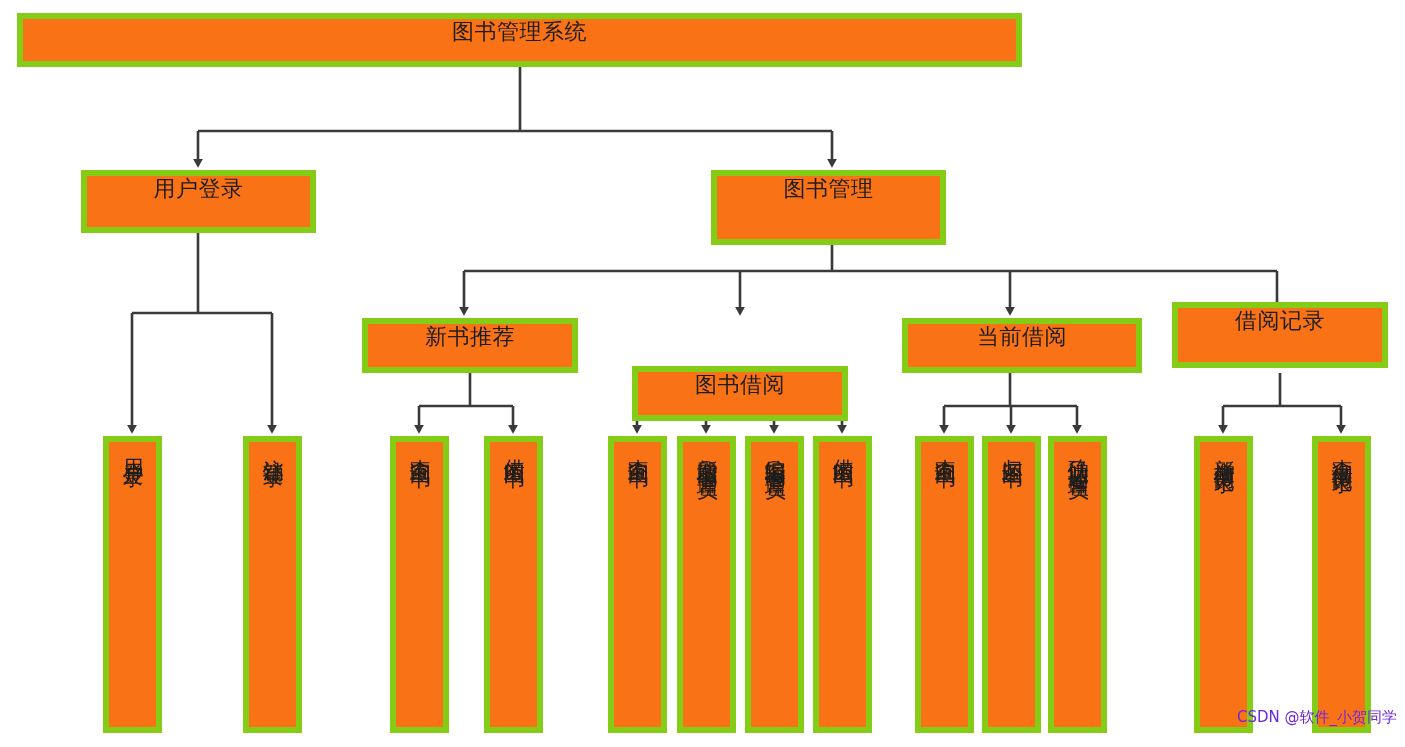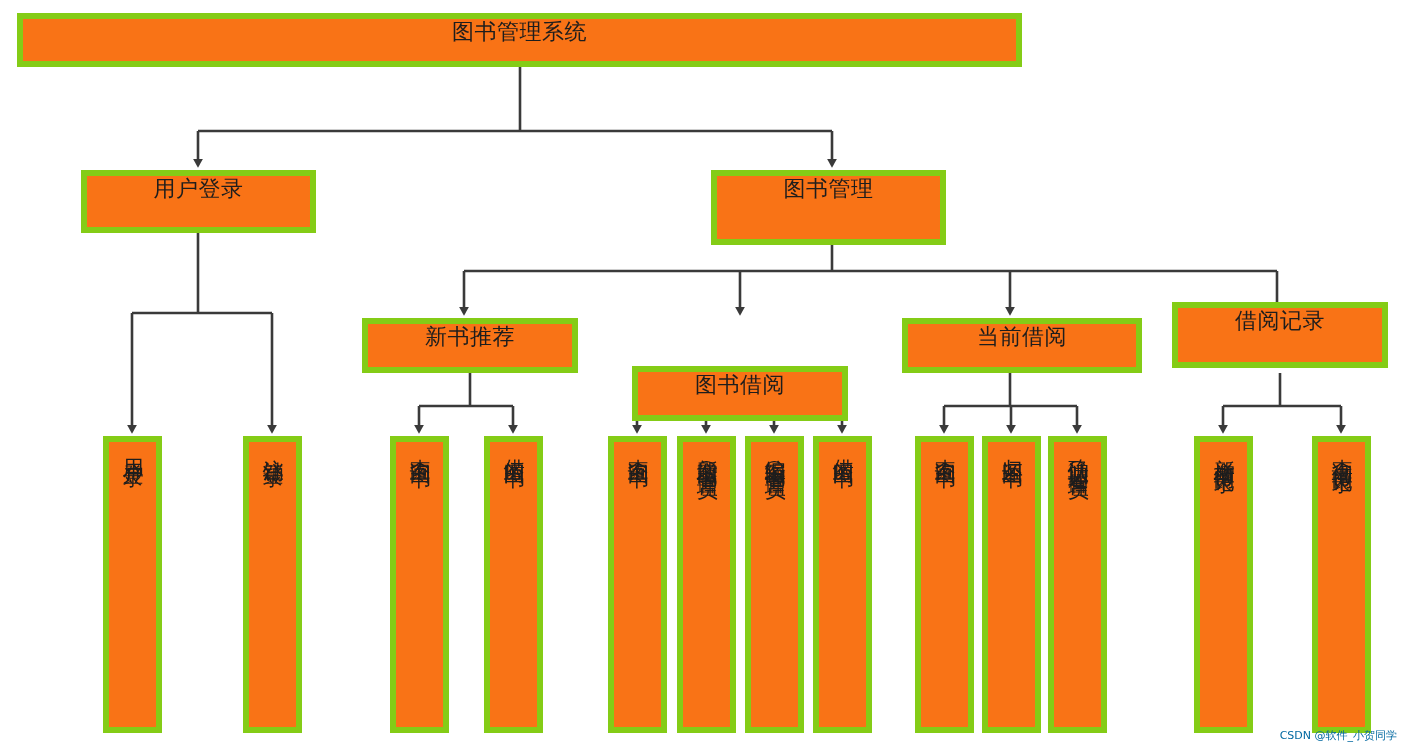--- a/index.html
+++ b/index.html
@@ -57,23 +57,23 @@
     text-align: center;
     white-space: nowrap;
   }
   .leaf-box .node-label-v {
     font-size: 21px;
     letter-spacing: 3px;
   }
   #watermark {
     position: absolute;
     right: 8px;
-    bottom: 4px;
-    font-size: 11px;
-    color: #0369a1;
+    bottom: 20px;
+    font-size: 15px;
+    color: #6d28d9;
     white-space: nowrap;
     font-family: "DejaVu Sans", "Liberation Sans", sans-serif;
     pointer-events: none;
   }
 </style>
 </head>
 <body>
 
 <div id="diagram-root">
 

